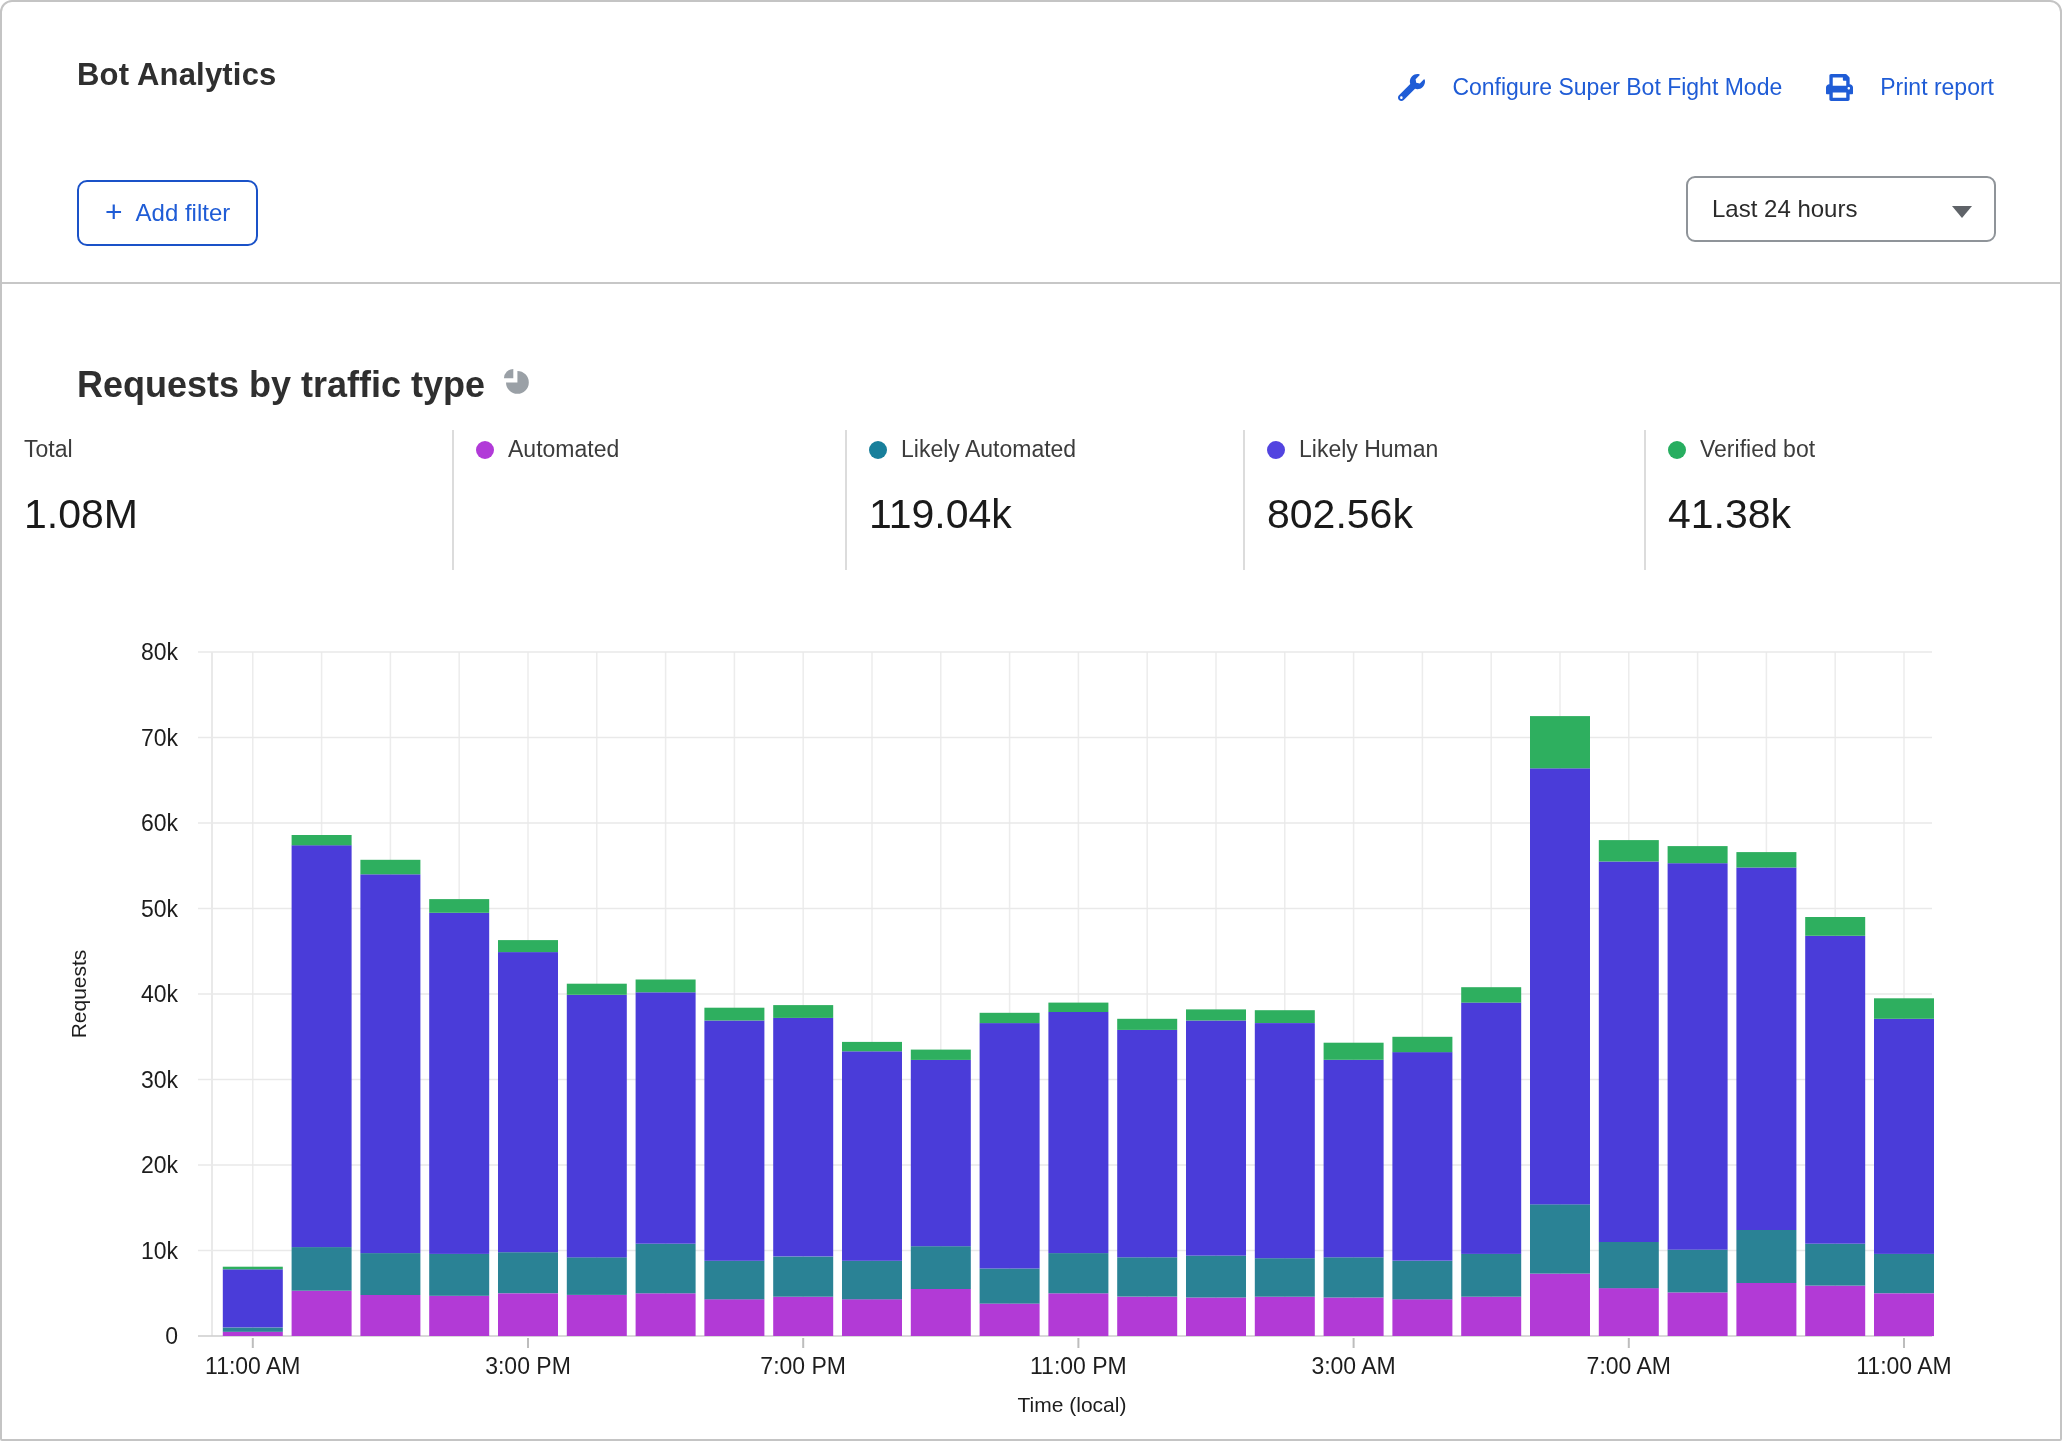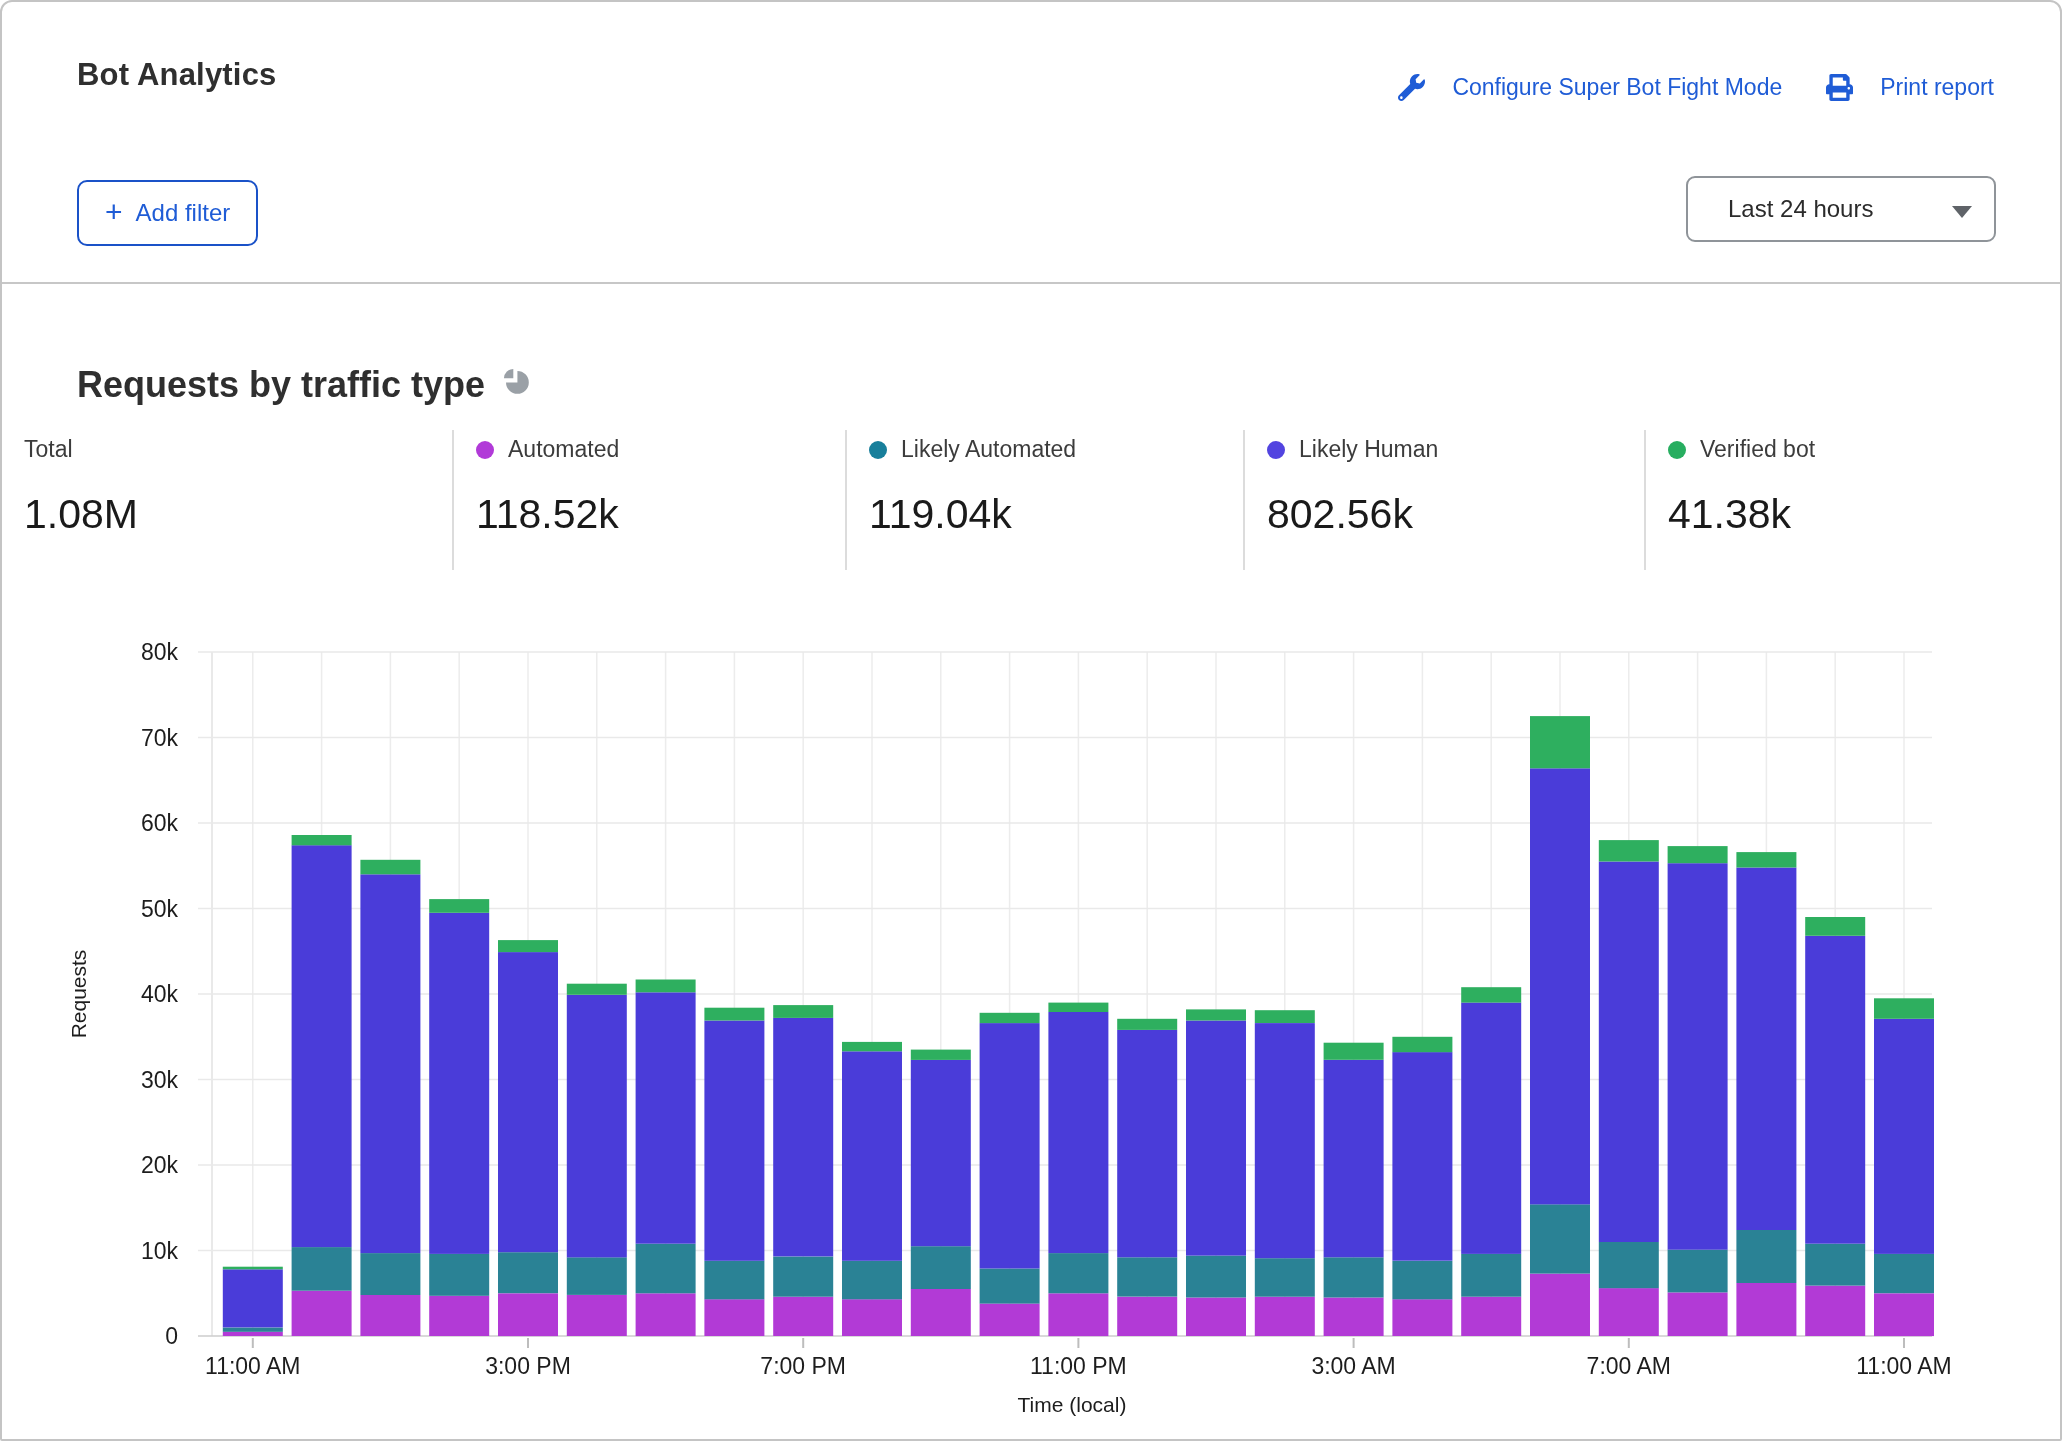--- a/index.html
+++ b/index.html
@@ -27,21 +27,21 @@
     position: absolute; left: 75px; top: 178px; height: 66px;
     display: flex; align-items: center; padding: 0 26px; gap: 13px;
     border: 2.5px solid #1a52c8; border-radius: 10px; background: #fff;
     color: #1f5cd6; font-size: 24px; cursor: pointer;
     font-family: "Liberation Sans", sans-serif;
   }
   .plus { font-size: 30px; font-weight: 400; line-height: 1; margin-top: -3px; }
   .time-select {
     position: absolute; right: 64px; top: 174px; width: 310px; height: 66px;
     border: 2px solid #8f9499; border-radius: 9px; background: #fff;
-    display: flex; align-items: center; padding: 0 40px;
+    display: flex; align-items: center; padding: 0 24px;
     font-size: 24px; color: #2b2b2b; cursor: pointer;
   }
   .caret {
     position: absolute; right: 22px; top: 28px;
     width: 0; height: 0; border-left: 10px solid transparent;
     border-right: 10px solid transparent; border-top: 12px solid #5f6368;
   }
   .header-divider {
     position: absolute; left: 0; right: 0; top: 280px; height: 2px; background: #c7c7c7;
   }
@@ -121,21 +121,20 @@
       <div class="stat-label-row">
         <span>Total</span>
       </div>
       <div class="stat-value">1.08M</div>
     </div>
     <div class="stat">
       <div class="stat-label-row">
         <span class="dot" style="background:#b13ad8"></span>
         <span>Automated</span>
       </div>
-      <div class="stat-value">118.52k</div>
     </div>
     <div class="stat">
       <div class="stat-label-row">
         <span class="dot" style="background:#187f9b"></span>
         <span>Likely Automated</span>
       </div>
       <div class="stat-value">119.04k</div>
     </div>
     <div class="stat">
       <div class="stat-label-row">

